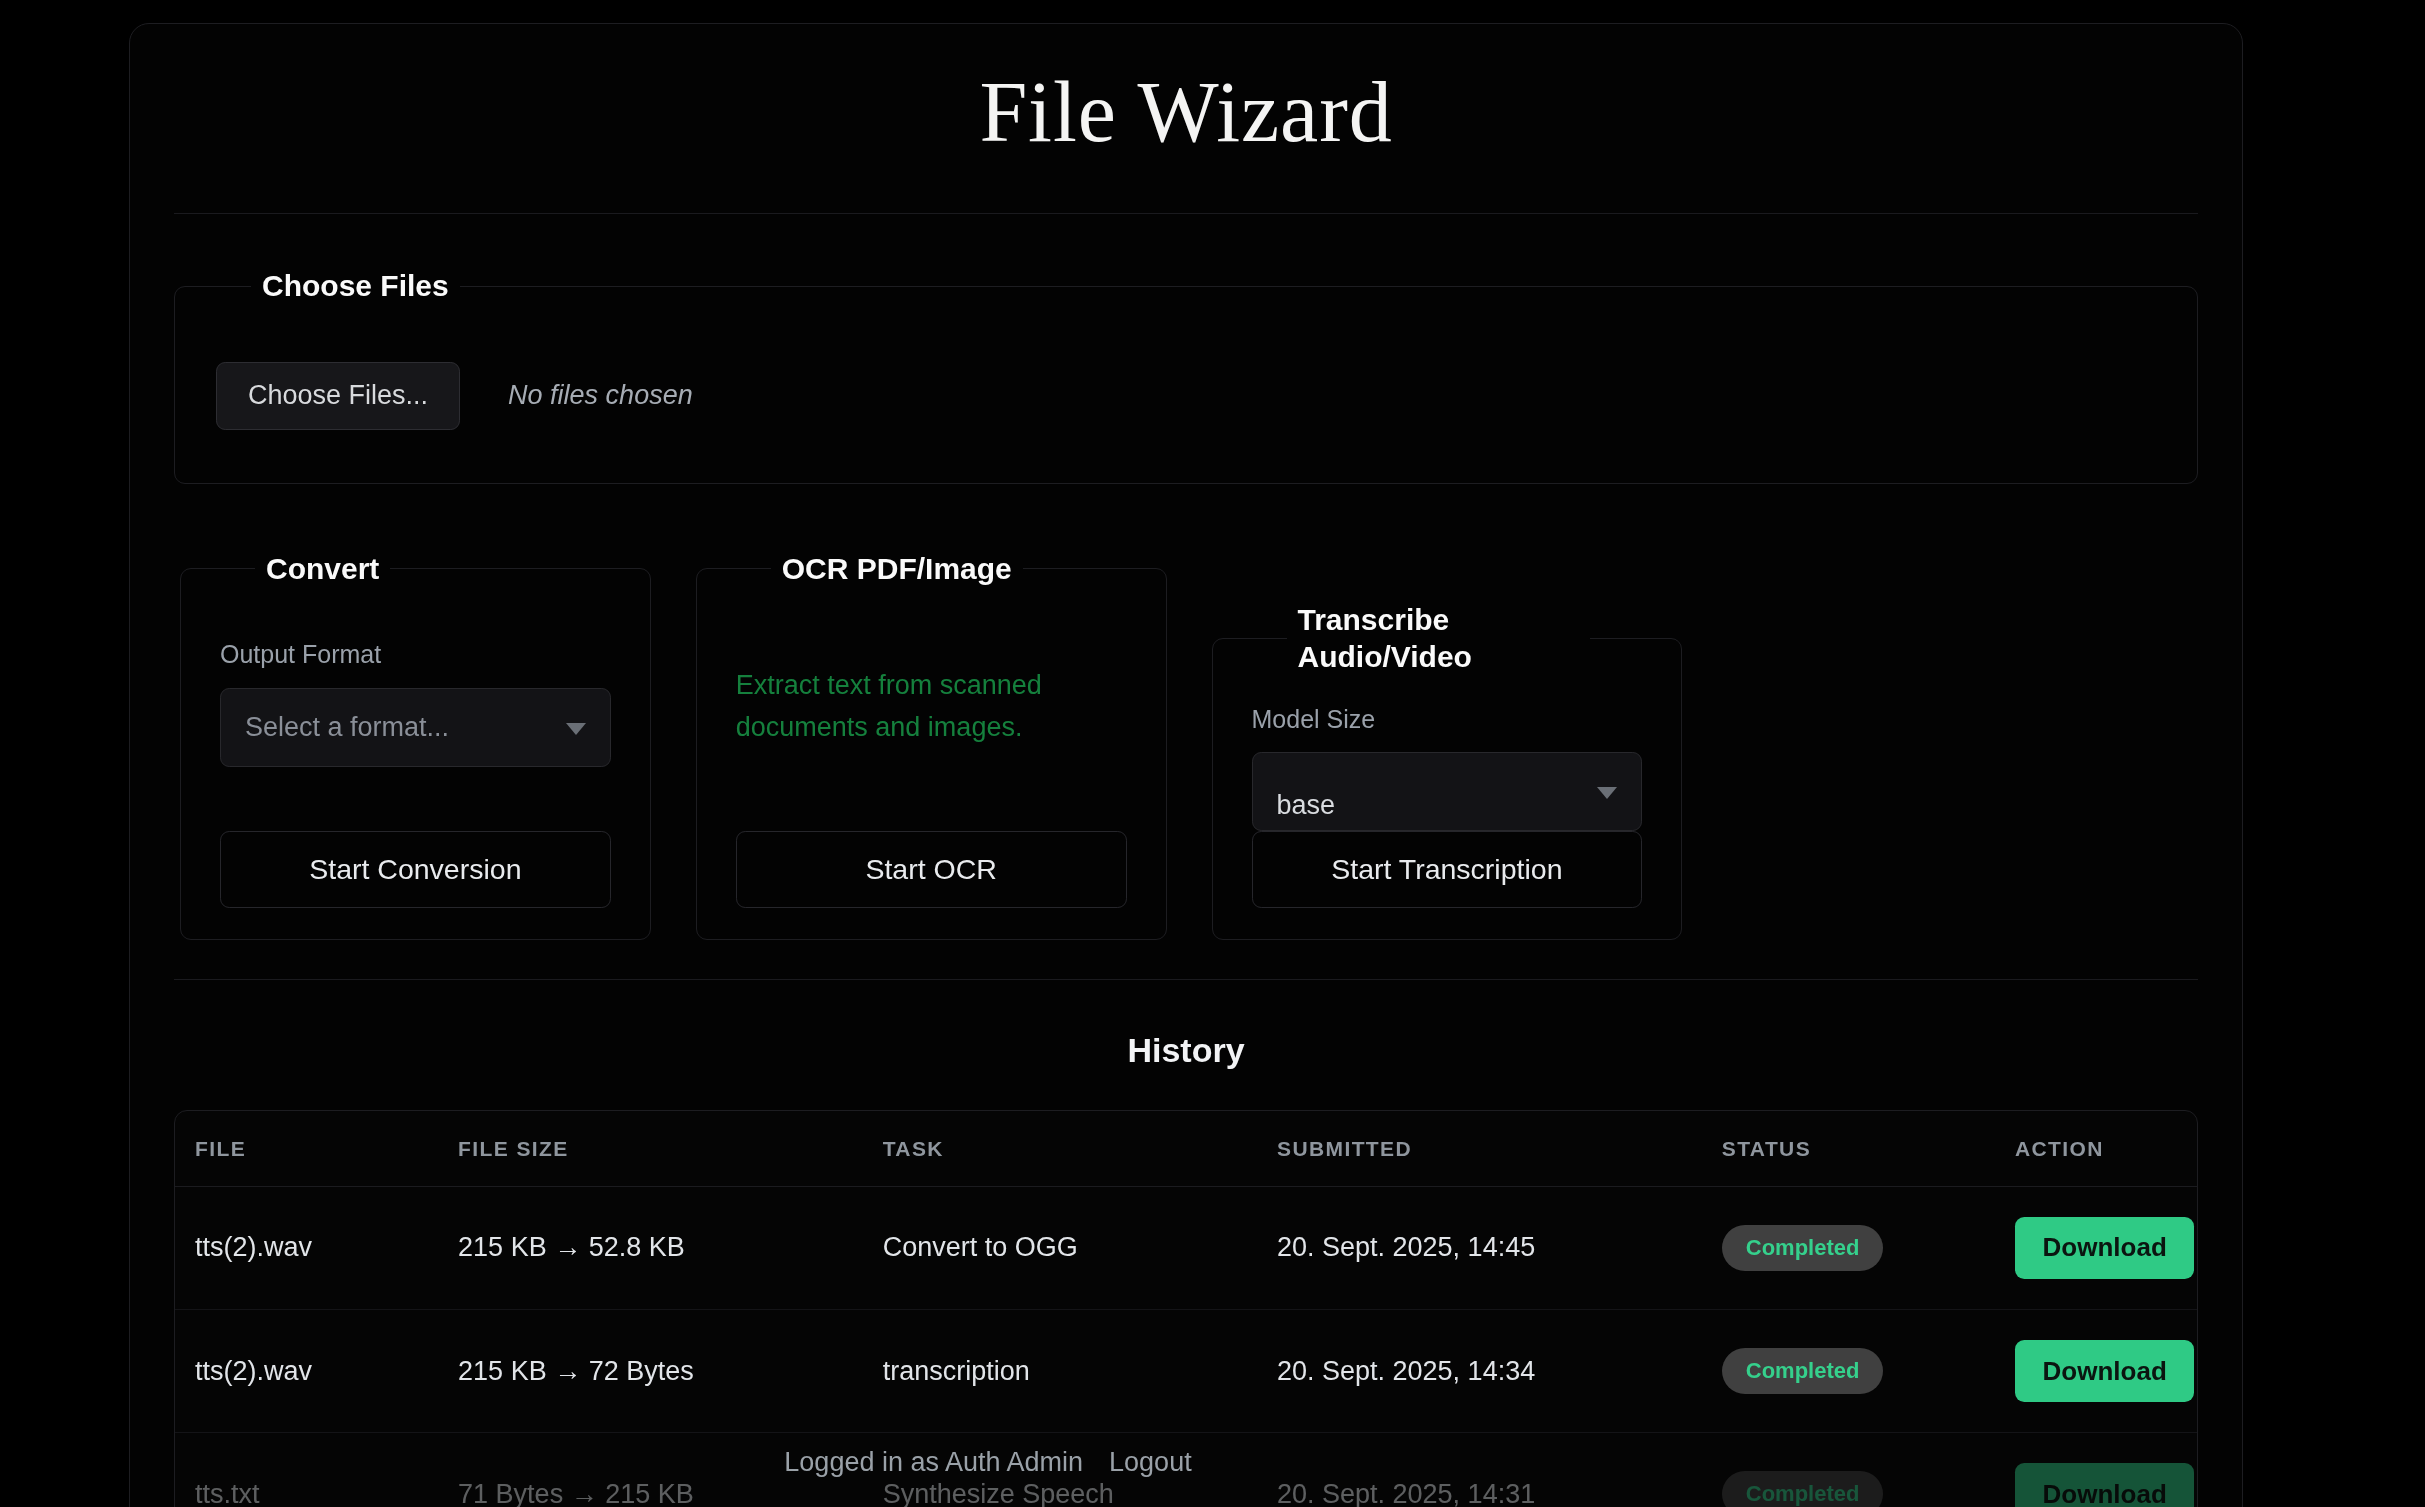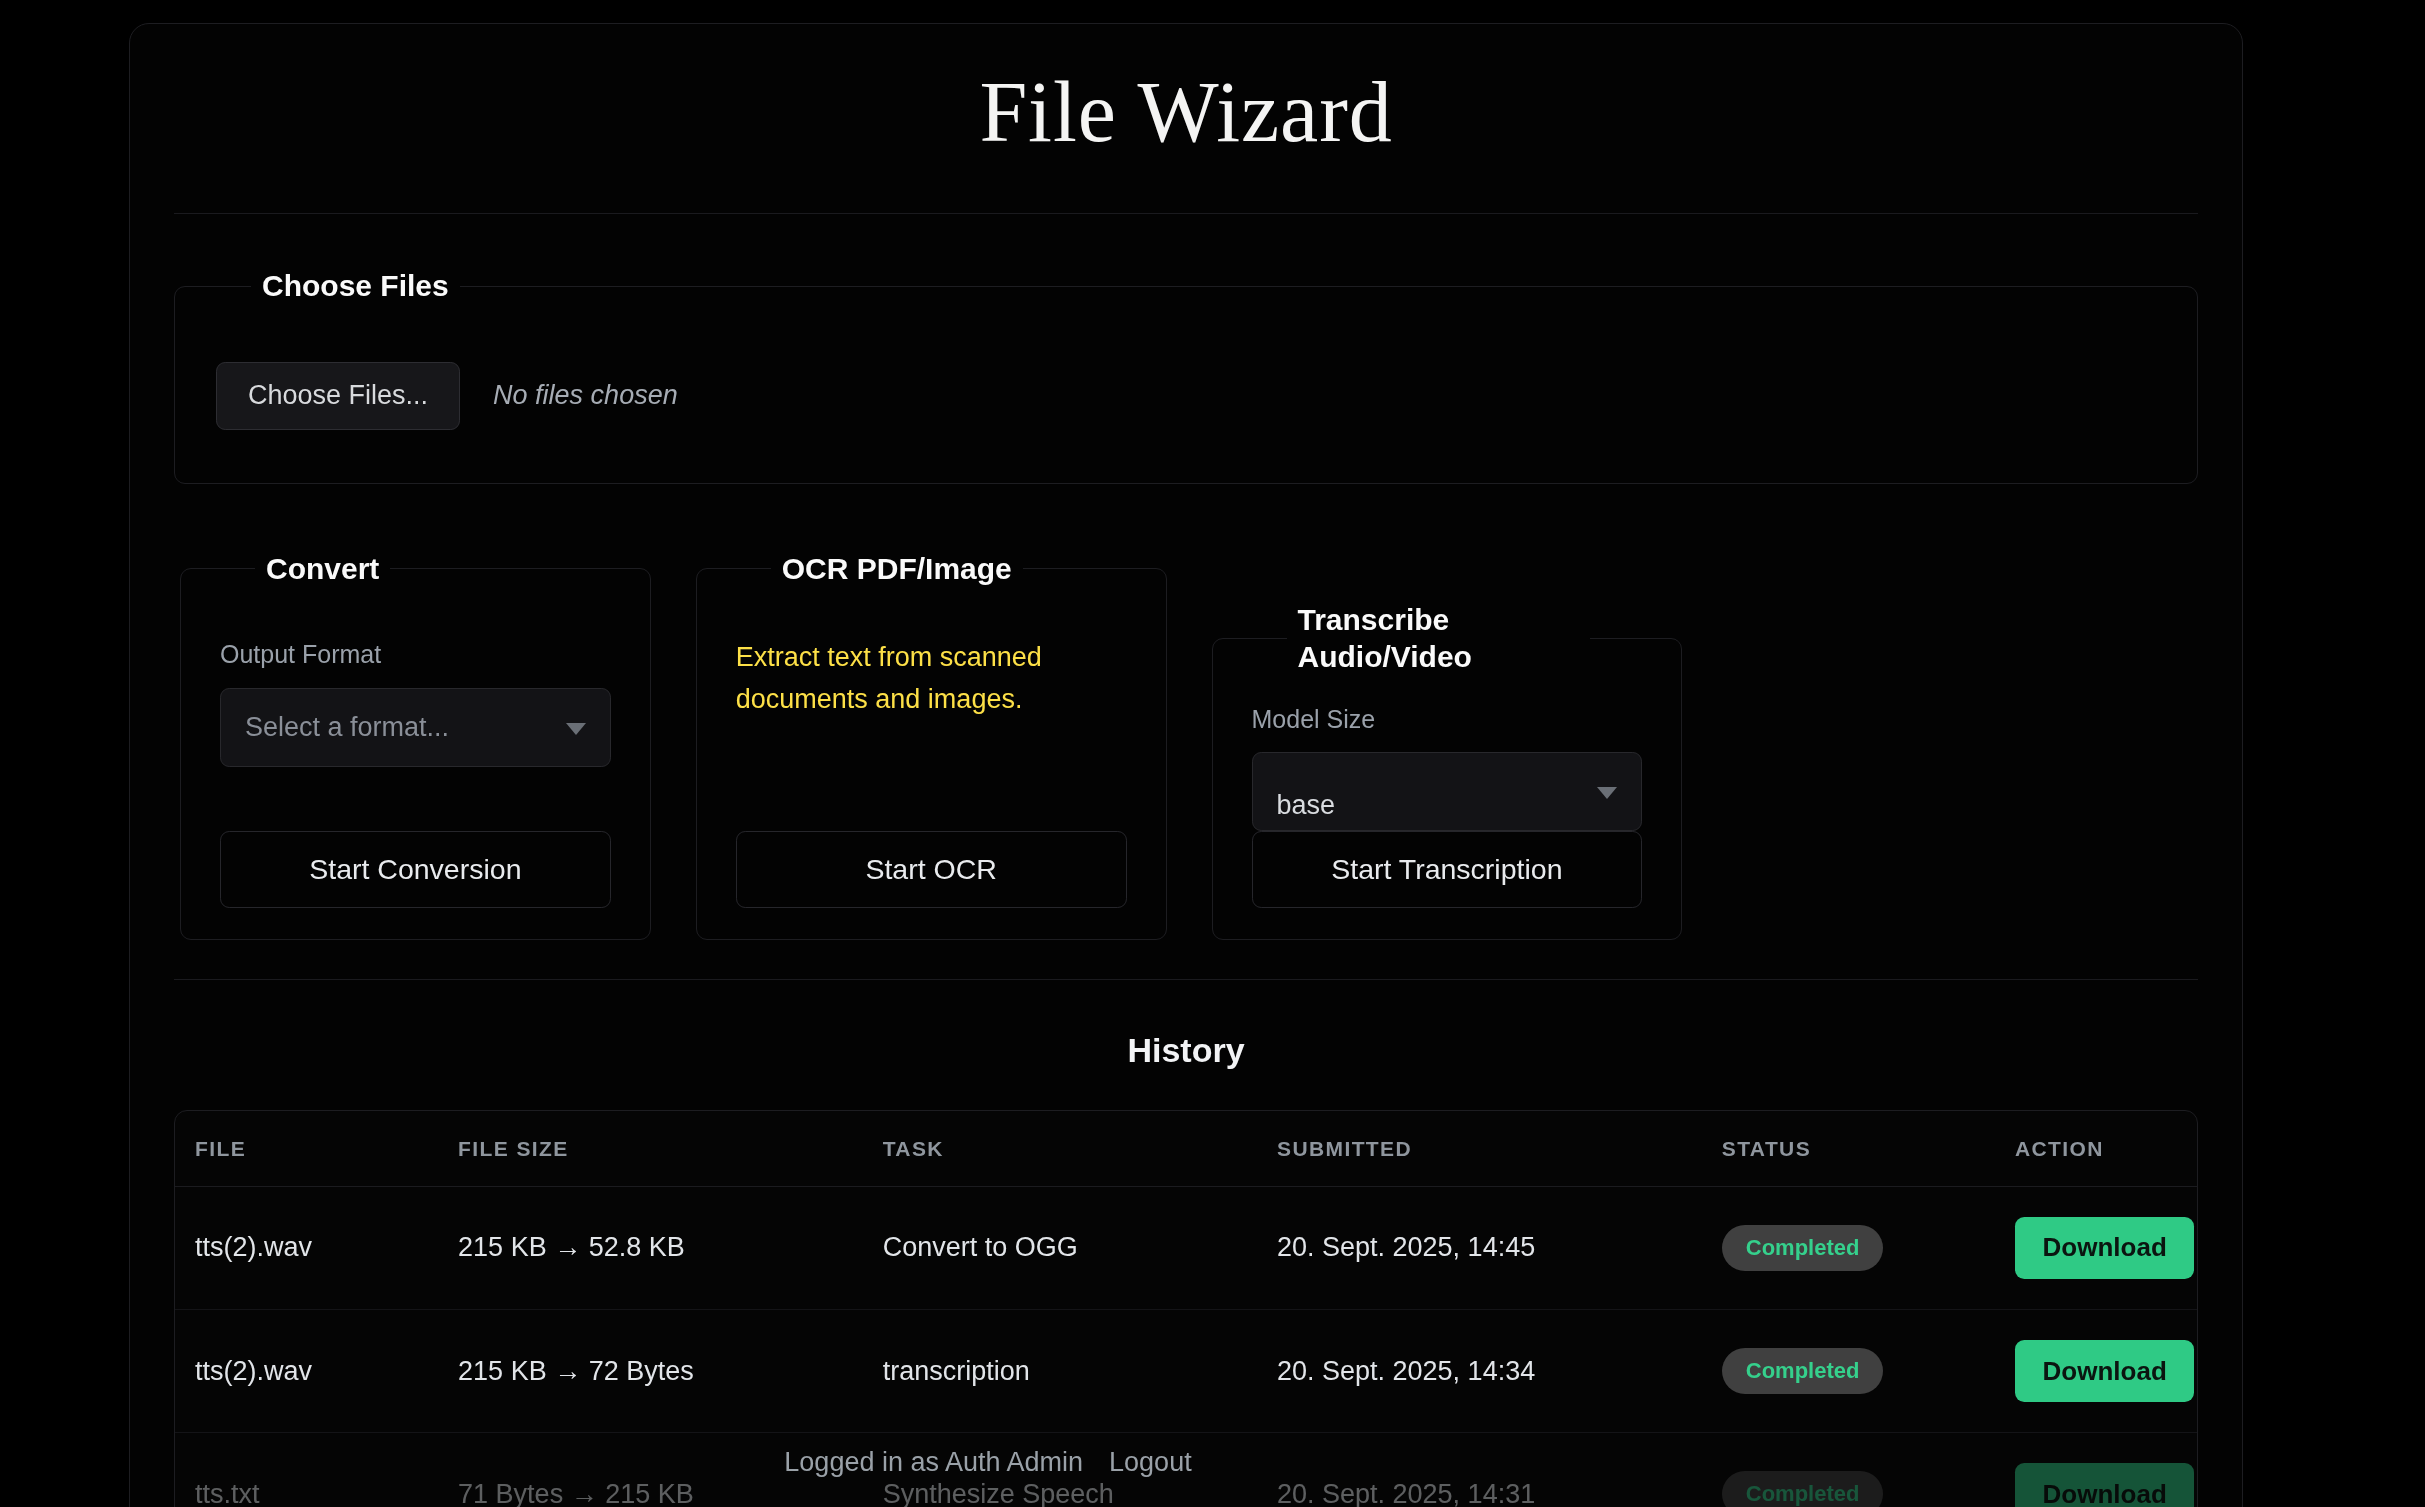--- a/index.html
+++ b/index.html
@@ -27,21 +27,21 @@
     border:1.8px solid #1d1d21; border-radius:11px;
   }
   legend{
     font-size:30px; font-weight:700; color:#fafafa;
     margin-left:35px; padding:0 11px; line-height:1.25;
   }
 
   .choose-files-set{
     margin-top:53px; padding:57px 41px 53px 41px;
   }
-  .file-row{ display:flex; align-items:center; gap:33px; }
+  .file-row{ display:flex; align-items:center; gap:48px; }
   .choose-files-btn{
     background:#17171a; border:1.8px solid #2d2d32; border-radius:9.2px;
     color:#d8dadd; font-size:27px; padding:17.5px 31px; cursor:pointer;
     font-family:"Liberation Sans", sans-serif;
   }
   .no-files{ font-style:italic; color:#a6acb4; font-size:27px; }
 
   
   .cards{
     margin-top:66px; display:grid; grid-template-columns:repeat(4,1fr);
@@ -60,21 +60,21 @@
     display:flex; align-items:center; padding:0 51px 0 24px; cursor:pointer;
   }
   .select-box .value{ font-size:27px; color:#8a8f98;
     white-space:nowrap; overflow:hidden; text-overflow:ellipsis; }
   .select-box .value.selected{ color:#d9dce0;margin-top:28px; }
   .caret{
     position:absolute; right:24px; top:50%; margin-top:-4.6px;
     width:0; height:0; border-left:10px solid transparent;
     border-right:10px solid transparent; border-top:12px solid #6a6f76;
   }
-  .card-desc{ color:#fde047; font-size:27px; line-height:1.55; margin-top:50px; }
+  .card-desc{ color:#15803d; font-size:27px; line-height:1.55; margin-top:78px; }
   .start-btn{
     margin-top:auto; width:100%; height:77px;
     background:transparent; border:1.8px solid #26262b; border-radius:9.2px;
     color:#e9ebee; font-size:28.5px; font-weight:400; cursor:pointer;
     font-family:"Liberation Sans", sans-serif;
   }
 
   
   .history-title{
     margin-top:51px; text-align:center; color:#f2f3f5;

